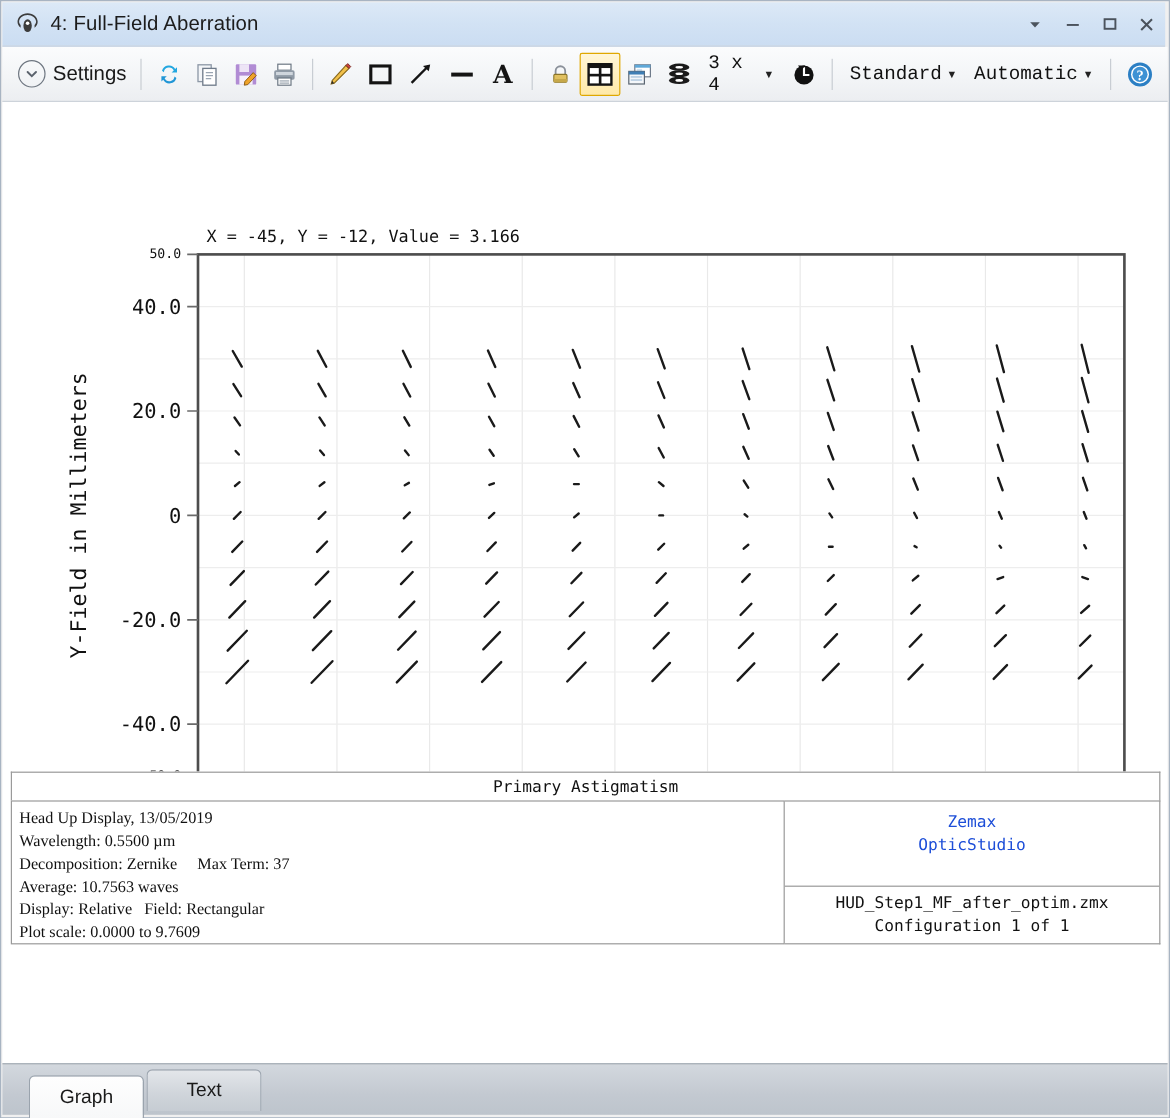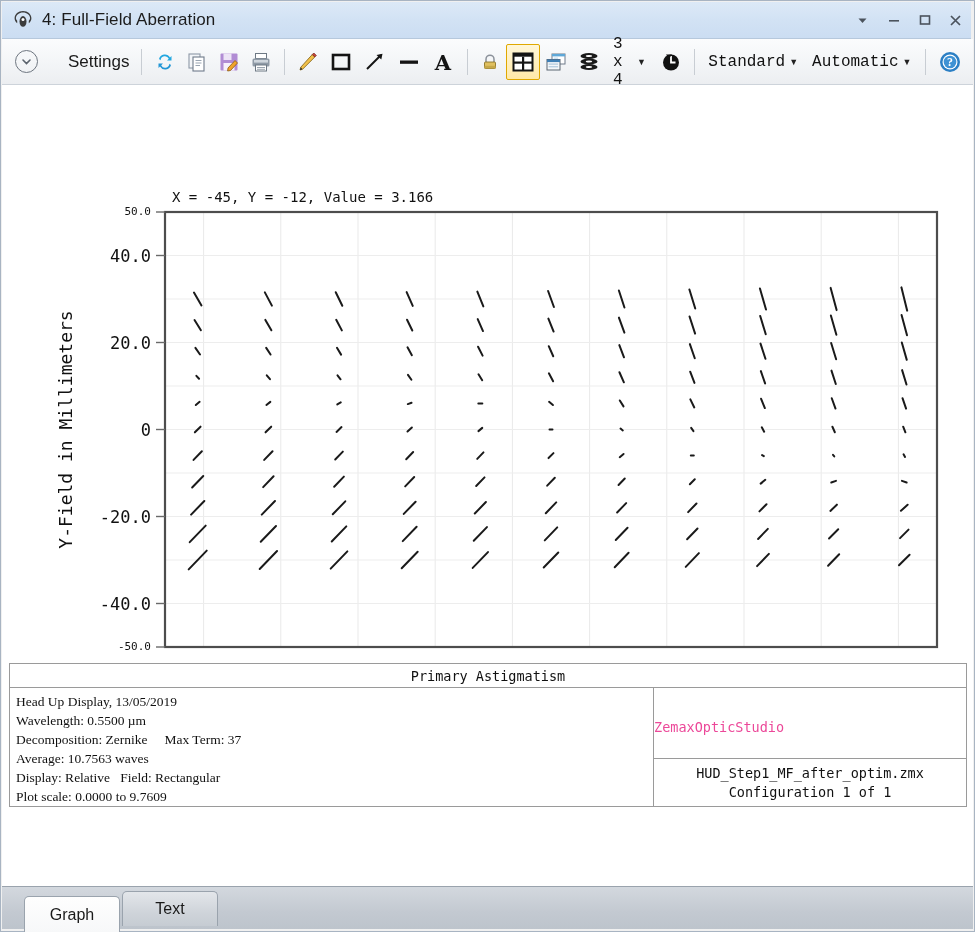--- a/index.html
+++ b/index.html
@@ -58,21 +58,21 @@
   }
   .tb-item {
     display: flex; align-items: center; justify-content: center;
     height: 34px; padding: 0 4px;
     border: 1px solid transparent; border-radius: 2px;
   }
   .tb-sep {
     width: 1px; height: 26px; background: #c8cdd3; margin: 0 7px;
   }
   .settings-btn { display: flex; align-items: center; gap: 6px; padding-left: 6px;}
-  .settings-label { font-size: 17px; color: #1a1a1a; margin-left: 24px; }
+  .settings-label { font-size: 17px; color: #1a1a1a; }
   .chev-circle {
     width: 21px; height: 21px; border-radius: 50%;
     border: 1.6px solid #6e7680;
     display:flex; align-items:center; justify-content:center;
   }
   .tb-text { font-size: 16px; color: #111; font-family: Liberation Mono, monospace; }
   .tb-caret { font-size: 9px; color: #222; margin-left: 4px; }
   .tb-item.active {
     border: 1px solid #e0a800;
     background: linear-gradient(to bottom,#fff6d8,#ffe9a8);
@@ -83,21 +83,21 @@
     position: absolute; left: 1px; top: 84px;
     width: 971px; height: 801px;
     background: #ffffff;
     box-sizing: border-box;
   }
   .plot-wrap { position: absolute; left:0; top:0; width: 971px; height: 575px; }
   .plot-svg { display:block; }
 
   
   .info-panel {
-    position: absolute; left: 7px; top: 578px;
+    position: absolute; left: 7px; top: 558px;
     width: 958px; height: 144px;
     box-sizing: border-box;
     background: #fff;
   }
   .info-head {
     height: 23px; border: 1px solid #9a9a9a; border-bottom: none;
     background: #fff;
     display:flex; align-items:center; justify-content:center;
     font-family: "DejaVu Sans Mono", monospace; font-size: 13.5px; color:#111;
   }
@@ -109,24 +109,24 @@
     font-family: Liberation Serif, serif;
     font-size: 13.5px; line-height: 19px; color: #111;
     white-space: pre;
   }
   .info-right {
     flex: 1; box-sizing: border-box;
     border: 1px solid #9a9a9a; border-left: none;
     display: flex; flex-direction: column;
   }
   .info-r-top {
-    flex: 1; display:flex; flex-direction:row; align-items:center;
+    flex: 1; display:flex; flex-direction:column; align-items:center;
     padding-top: 8px;
     font-family: "DejaVu Sans Mono", monospace; font-size: 13.5px;
-    line-height: 19px; color:#ec4899;
+    line-height: 19px; color:#1d4ed8;
     border-bottom: 1px solid #9a9a9a;
   }
   .info-r-bot {
     height: 47px; display:flex; flex-direction:column; align-items:center;
     justify-content:center;
     font-family: "DejaVu Sans Mono", monospace; font-size: 13.5px;
     line-height: 19px; color:#111;
   }
 
   

